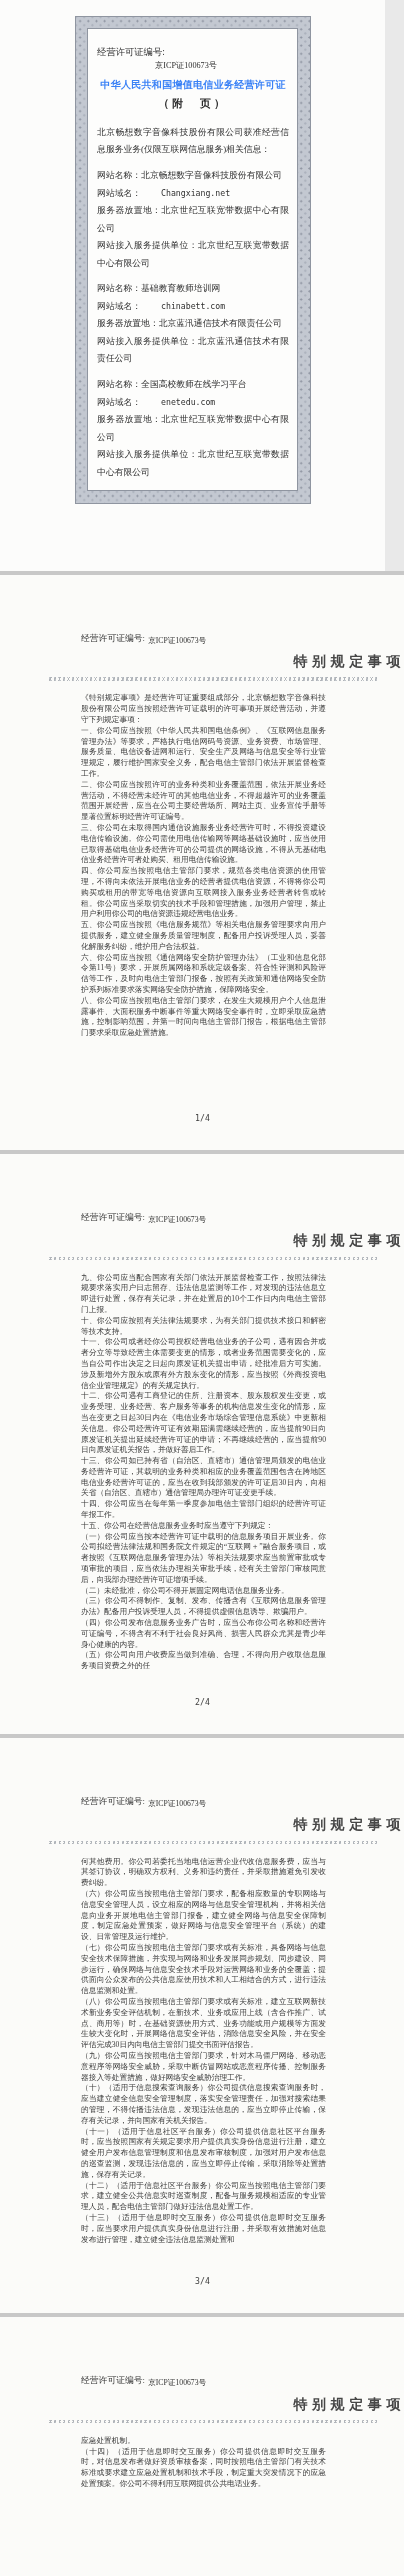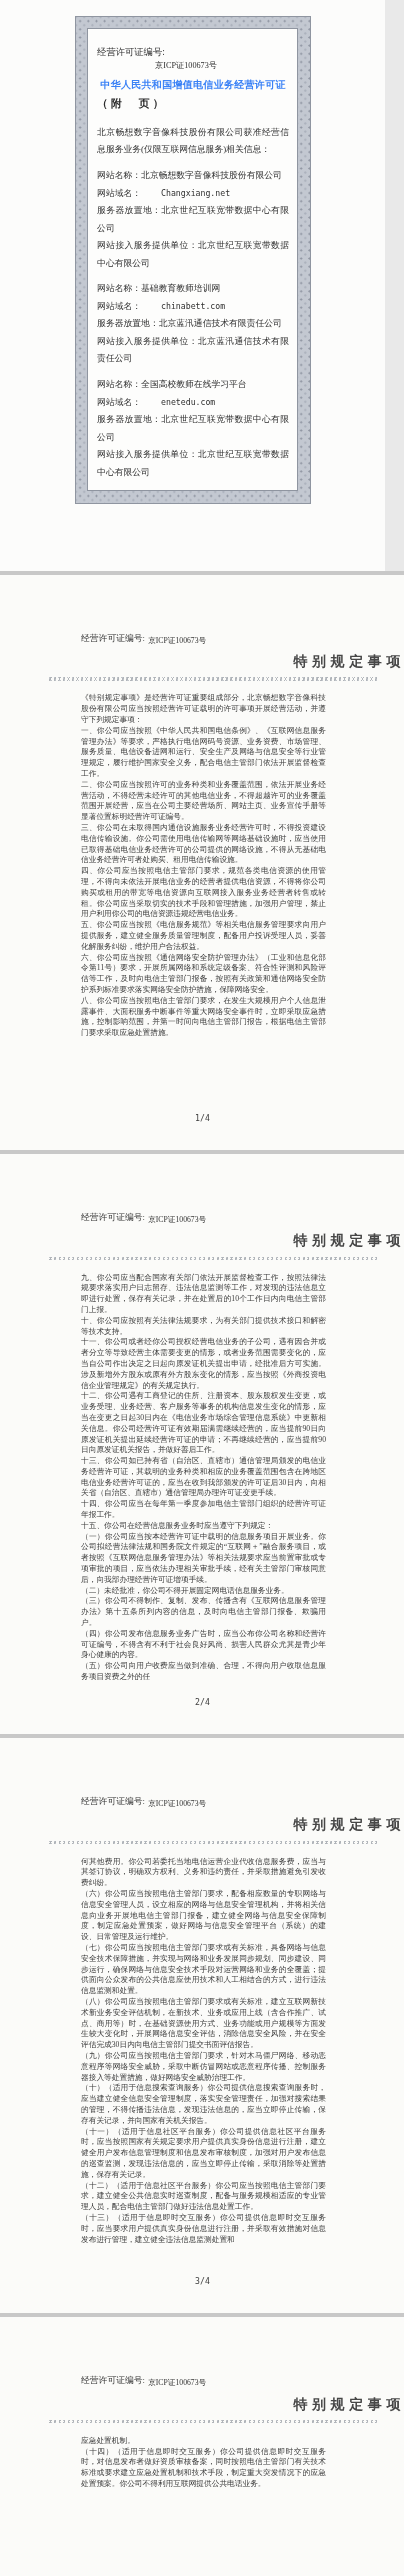--- a/index.html
+++ b/index.html
@@ -36,21 +36,21 @@
     padding:17.5px 8.2px 5.2px 9.3px;
   }
   .cert-no-label{font-size:9.3px;color:#2e2e2e;}
   .cert-no-value{margin:1px 0 0 58px;font-size:8.2px;color:#2e2e2e;}
   .cert-title{
     margin:7.2px 0 0;
     font-size:10px;font-weight:bold;color:#3b82f6;
     text-align:center;letter-spacing:0.3px;white-space:nowrap;
   }
   .cert-subtitle{
-    margin-top:4.1px;
+    margin-top:4.1px;text-align:center;
     font-size:10.8px;color:#2b2b2b;letter-spacing:3.1px;font-weight:bold;
   }
   .cert-intro{
     margin:13.4px 0 0;font-size:8.8px;line-height:17.5px;color:#2f2f2f;text-align:justify;
   }
   .site-group{margin-top:8.2px;}
   .cert-line{margin:0;font-size:8.8px;line-height:17.5px;color:#2f2f2f;text-align:justify;}
   .mono{font-family:"DejaVu Sans Mono",monospace;font-size:8.2px;padding-left:20px;}
 
   
@@ -154,21 +154,21 @@
     <div class="sp-body">
       <p>九、你公司应当配合国家有关部门依法开展监督检查工作，按照法律法规要求落实用户日志留存、违法信息监测等工作，对发现的违法信息立即进行处置，保存有关记录，并在处置后的10个工作日内向电信主管部门上报。</p>
       <p>十、你公司应按照有关法律法规要求，为有关部门提供技术接口和解密等技术支持。</p>
       <p>十一、你公司或者经你公司授权经营电信业务的子公司，遇有因合并或者分立等导致经营主体需要变更的情形，或者业务范围需要变化的，应当自公司作出决定之日起向原发证机关提出申请，经批准后方可实施。涉及新增外方股东或原有外方股东变化的情形，应当按照《外商投资电信企业管理规定》的有关规定执行。</p>
       <p>十二、你公司遇有工商登记的住所、注册资本、股东股权发生变更，或业务受理、业务经营、客户服务等事务的机构信息发生变化的情形，应当在变更之日起30日内在《电信业务市场综合管理信息系统》中更新相关信息。你公司经营许可证有效期届满需继续经营的，应当提前90日向原发证机关提出延续经营许可证的申请；不再继续经营的，应当提前90日向原发证机关报告，并做好善后工作。</p>
       <p>十三、你公司如已持有省（自治区、直辖市）通信管理局颁发的电信业务经营许可证，其载明的业务种类和相应的业务覆盖范围包含在跨地区电信业务经营许可证的，应当在收到我部颁发的许可证后30日内，向相关省（自治区、直辖市）通信管理局办理许可证变更手续。</p>
       <p>十四、你公司应当在每年第一季度参加电信主管部门组织的经营许可证年报工作。</p>
       <p>十五、你公司在经营信息服务业务时应当遵守下列规定：</p>
       <p>（一）你公司应当按本经营许可证中载明的信息服务项目开展业务。你公司拟经营法律法规和国务院文件规定的“互联网＋”融合服务项目，或者按照《互联网信息服务管理办法》等相关法规要求应当前置审批或专项审批的项目，应当依法办理相关审批手续，经有关主管部门审核同意后，向我部办理经营许可证增项手续。</p>
       <p>（二）未经批准，你公司不得开展固定网电话信息服务业务。</p>
-      <p>（三）你公司不得制作、复制、发布、传播含有《互联网信息服务管理办法》第十五条所列内容的信息，及时向电信主管部门报备、欺骗用户。</p>
+      <p>（三）你公司不得制作、复制、发布、传播含有《互联网信息服务管理办法》配备用户投诉受理人员，不得提供虚假信息诱导、欺骗用户。</p>
       <p>（四）你公司发布信息服务业务广告时，应当公布你公司名称和经营许可证编号，不得含有不利于社会良好风尚、损害人民群众尤其是青少年身心健康的内容。</p>
       <p>（五）你公司向用户收费应当做到准确、合理，不得向用户收取信息服务项目资费之外的任</p>
     </div>
     <div class="sp-footer">2/4</div>
   </section>
 
   <div class="sep"></div>
 
   <section class="page sp sp-h1117">
     <div class="sp-head">

